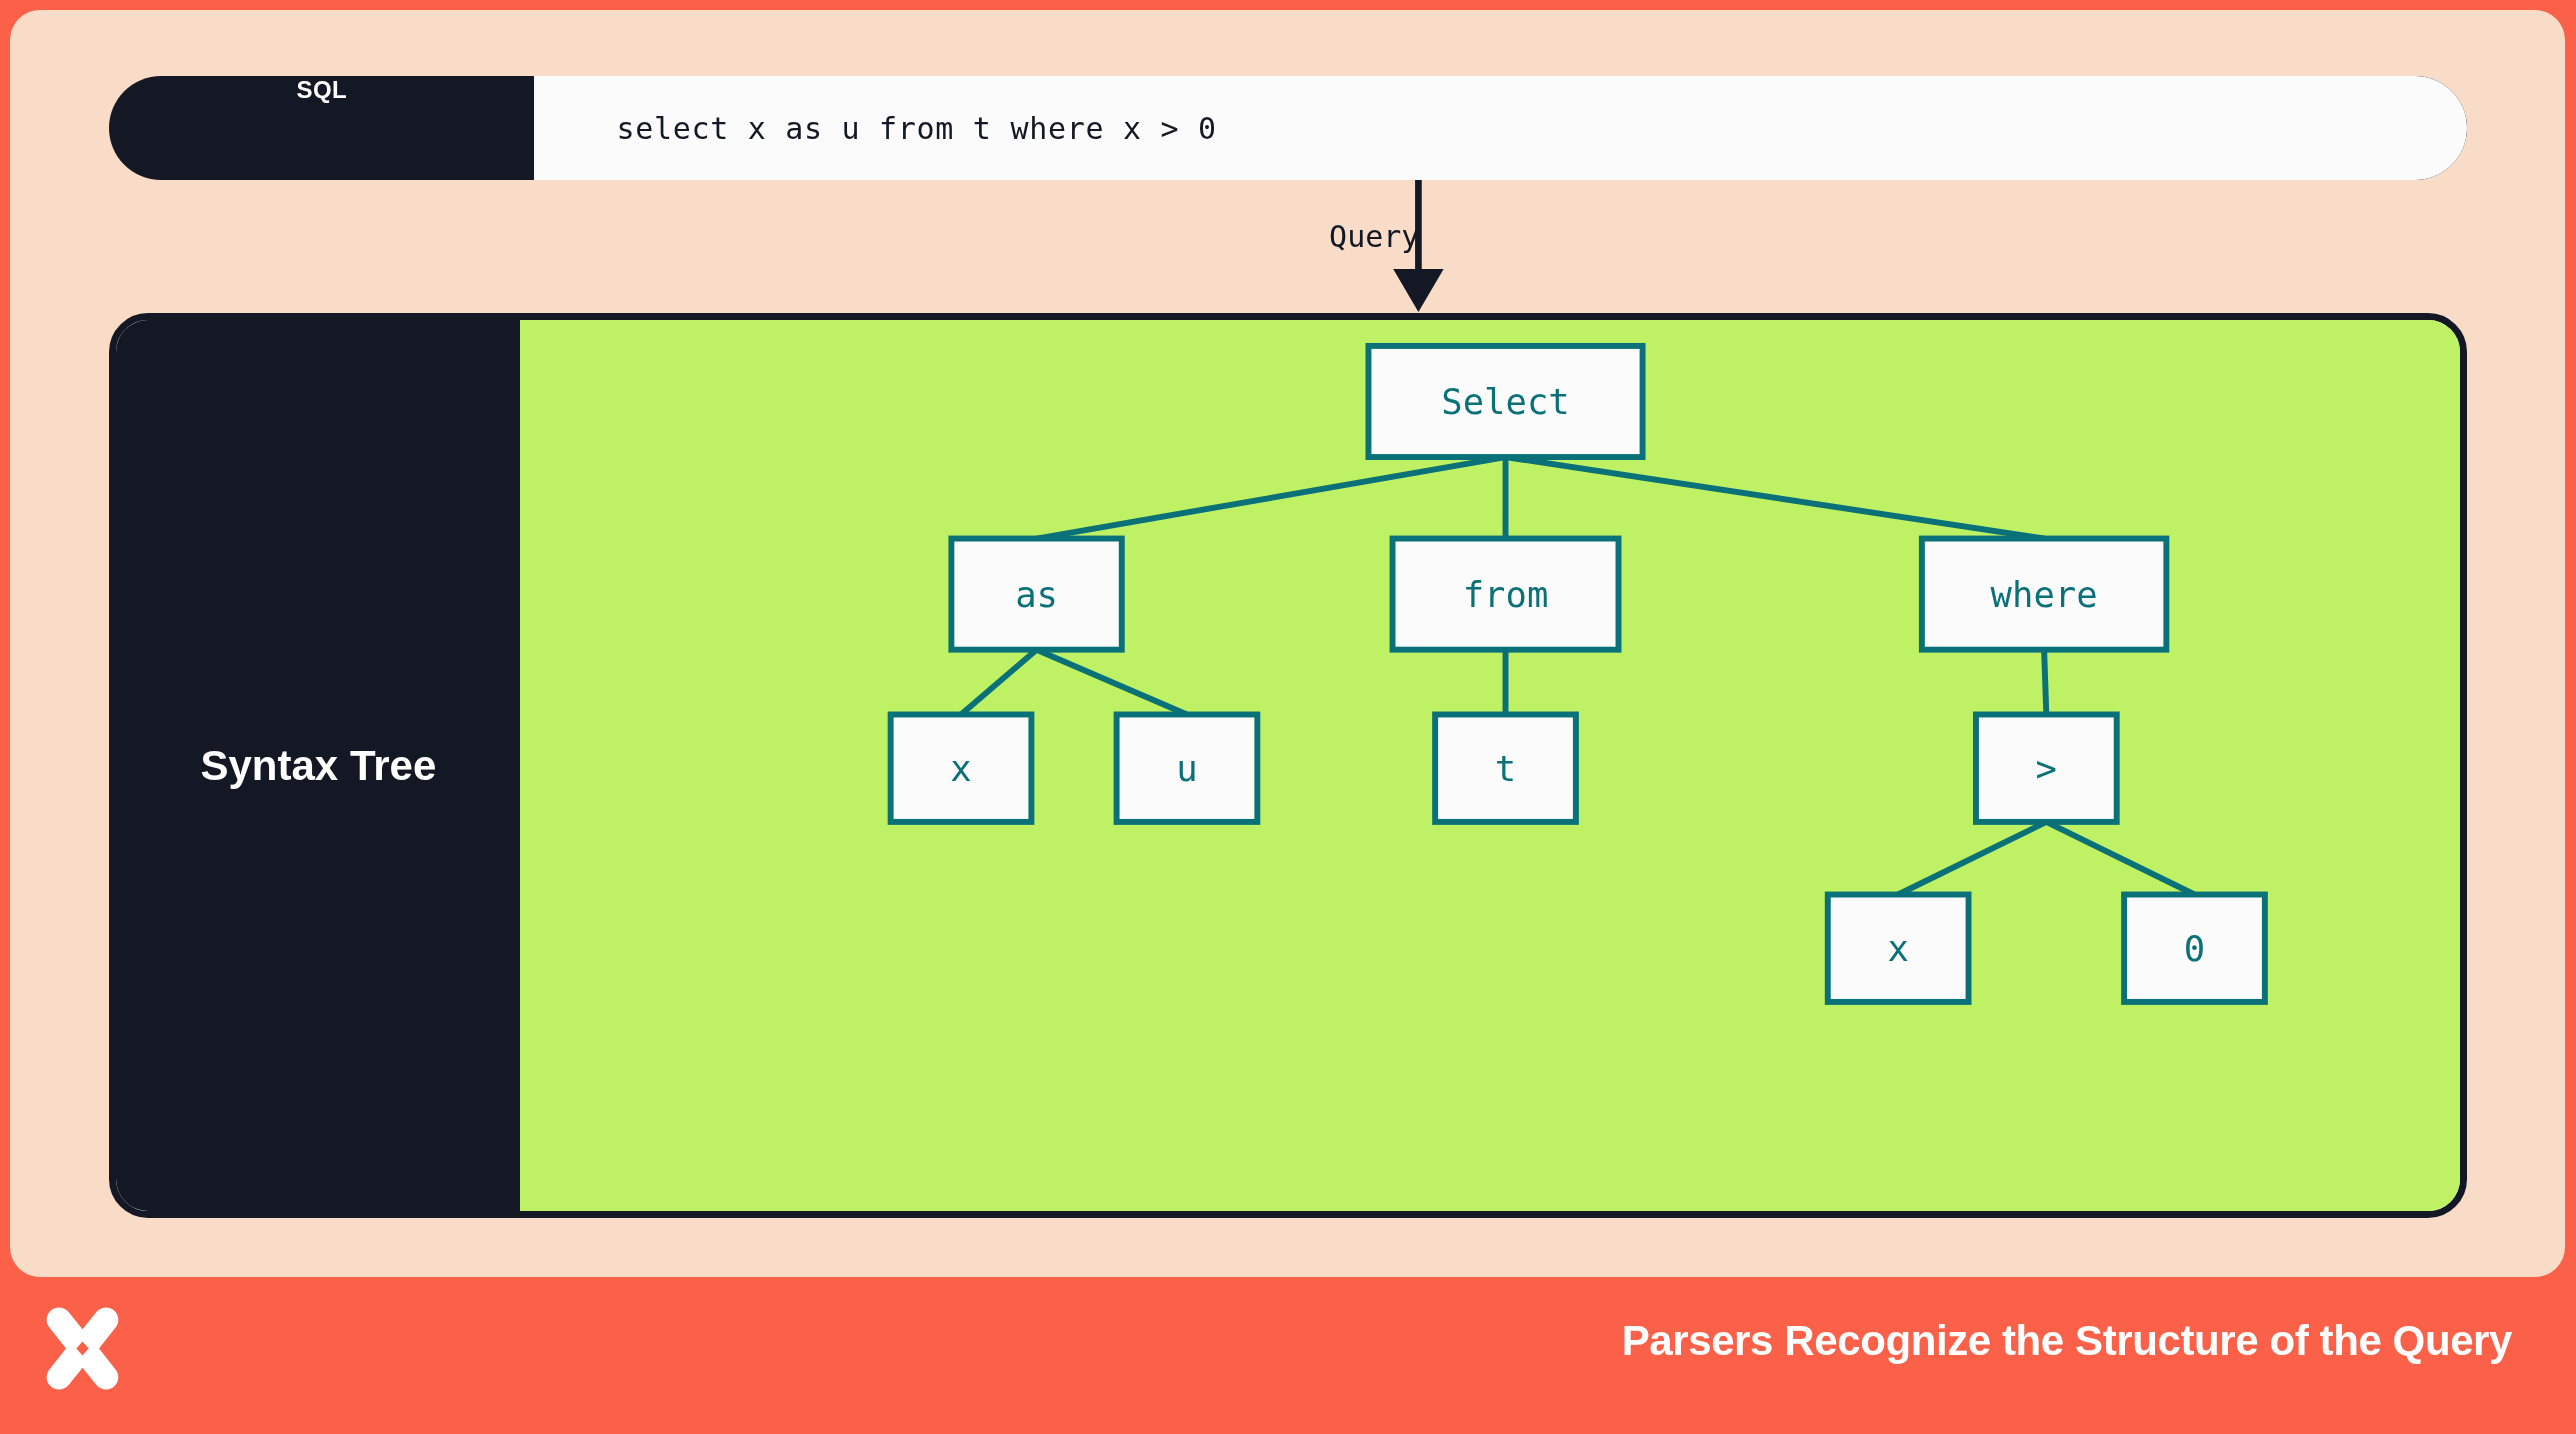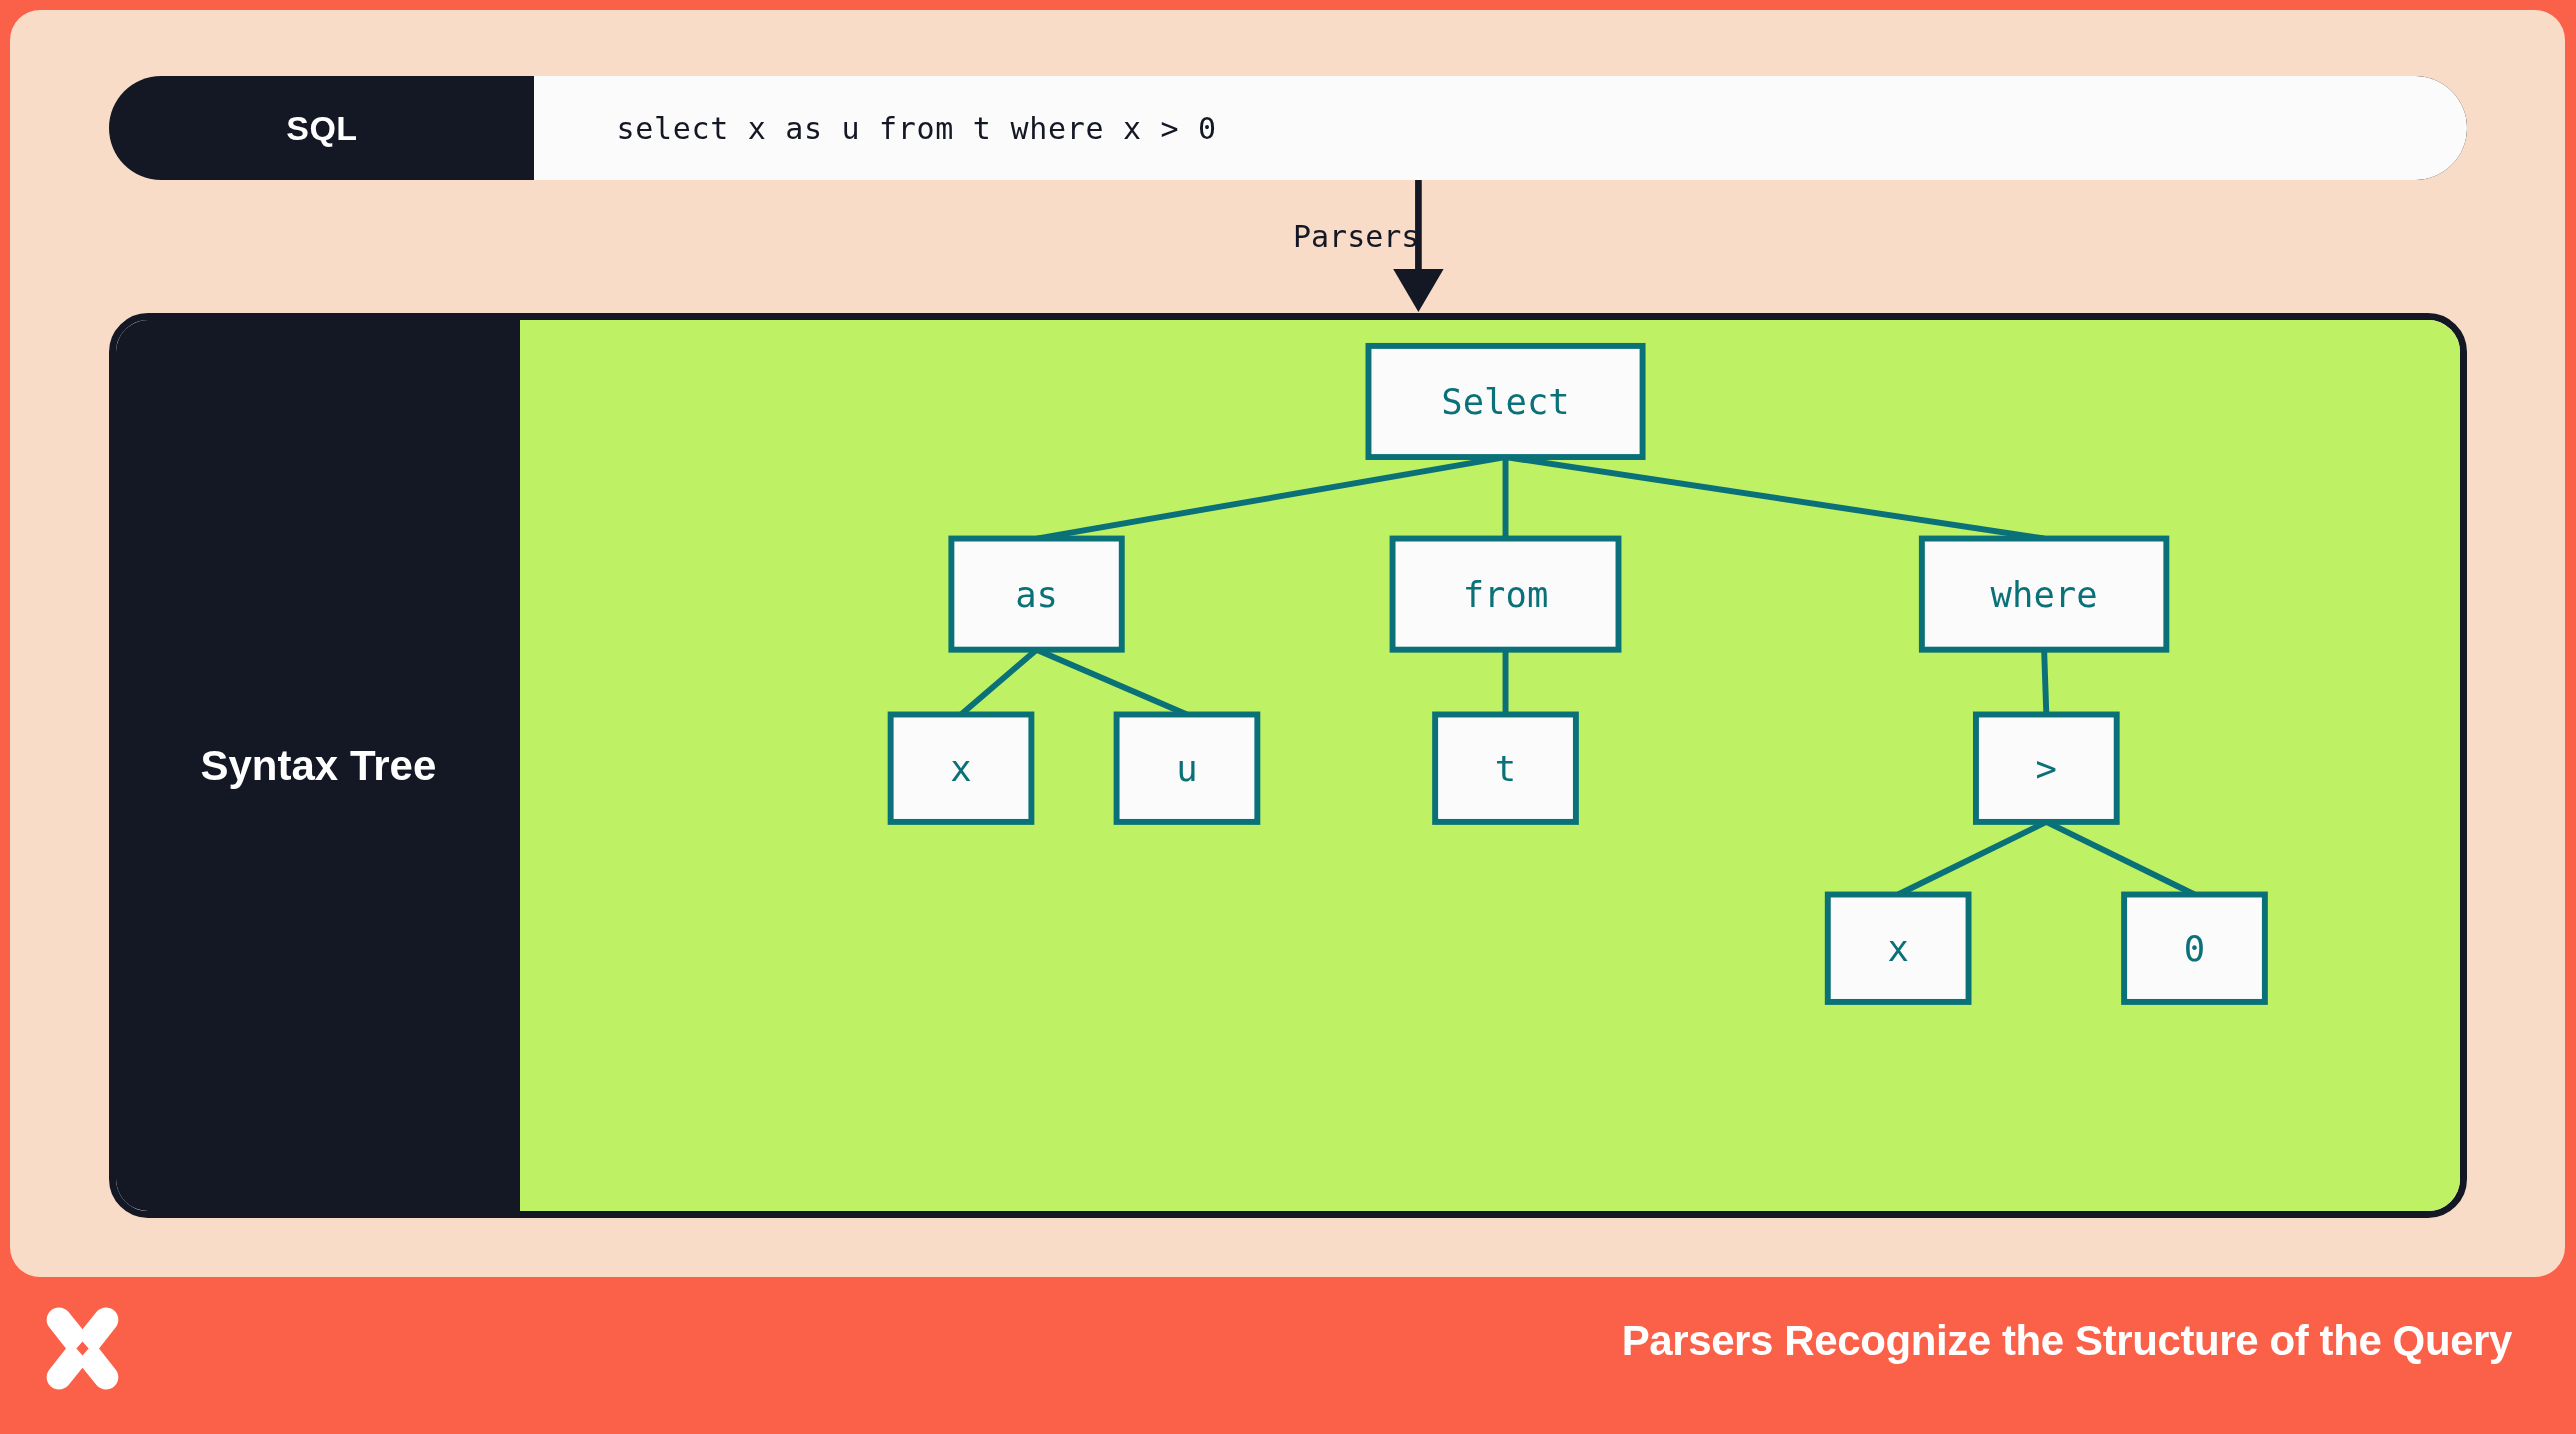--- a/index.html
+++ b/index.html
@@ -46,24 +46,23 @@
     border-radius: 52px;
     box-sizing: border-box;
     display: flex;
     align-items: stretch;
     overflow: hidden;
   }
   #sql-label-cell {
     width: 425px;
     flex: 0 0 425px;
     display: flex;
-    align-items: center;
     justify-content: center;
     color: #FFFFFF;
-    font-size: 34px;
+    font-size: 24px;
     font-weight: 700;
     letter-spacing: 0.4px;
   }
   #sql-input {
     flex: 1 1 auto;
     background: #FBFBFC;
     display: flex;
     align-items: center;
     border-radius: 0 50px 50px 0;
     box-sizing: border-box;
@@ -177,21 +176,21 @@
     <div id="sql-row">
       <div id="sql-label-cell">
         <span>SQL</span>
       </div>
       <div id="sql-input">
         <span id="sql-query-text">select x as u from t where x &gt; 0</span>
       </div>
     </div>
 
     <div id="arrow-zone">
-      <div id="parser-label">Parsers</div>
+      <div id="parser-label">Query</div>
       <svg id="arrow-svg" width="371" height="135" viewBox="0 0 500 182">
         <line x1="200" y1="0" x2="200" y2="130" stroke="#141824" stroke-width="9"></line>
         <polygon points="200,178 166,120 234,120" fill="#141824"></polygon>
       </svg>
     </div>
 
     <div id="tree-panel">
       <div id="tree-sidebar">
         <span>Syntax Tree</span>
       </div>

